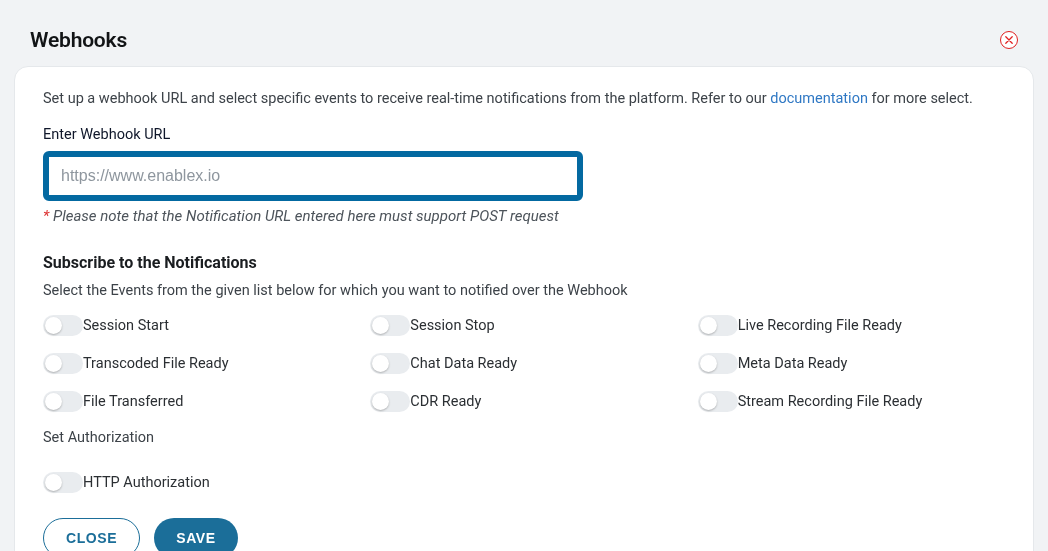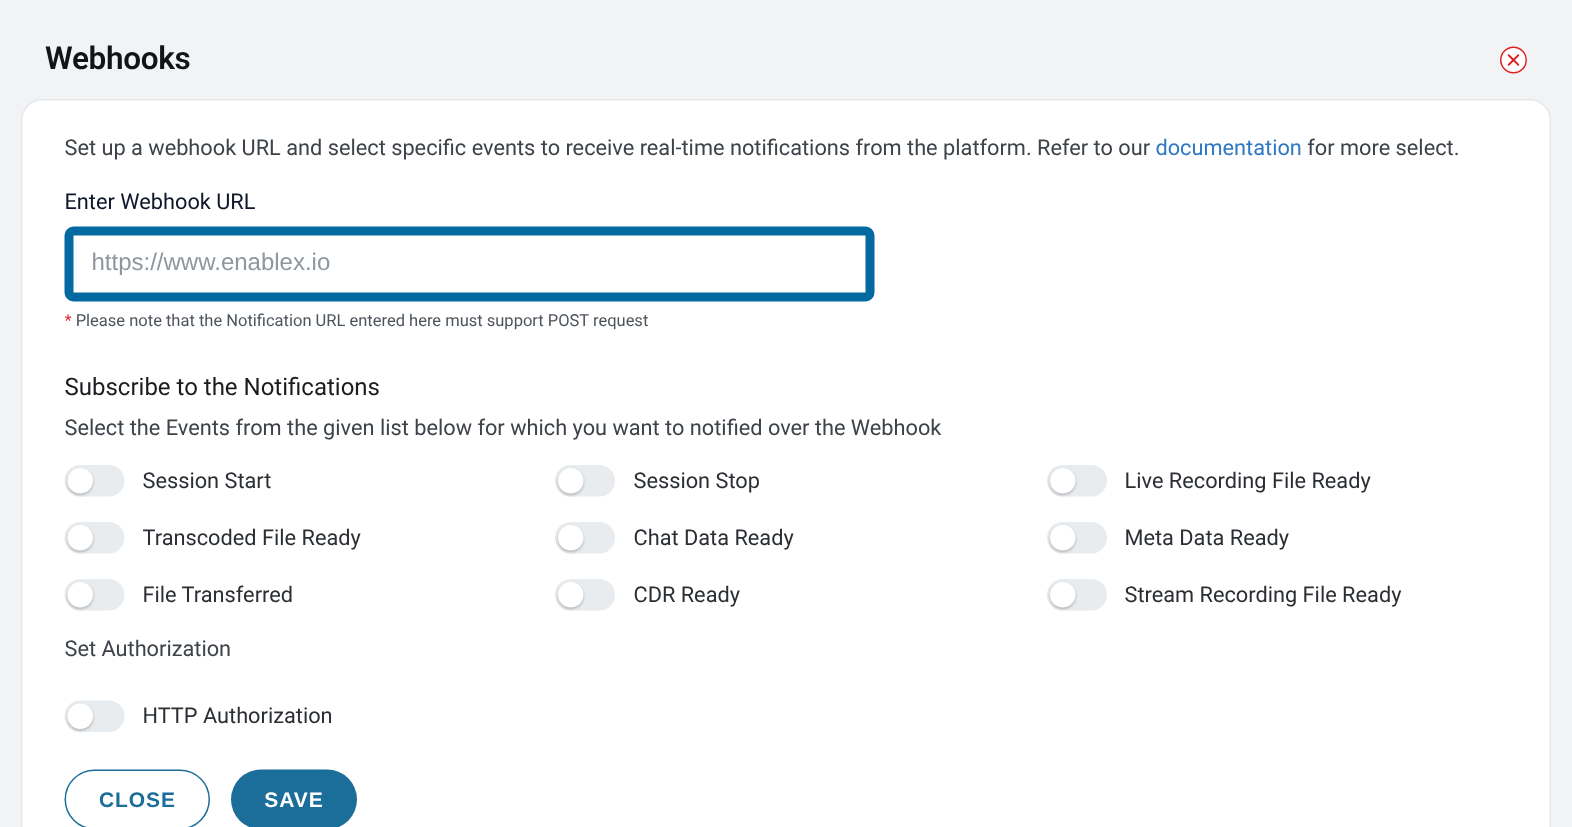--- a/index.html
+++ b/index.html
@@ -68,44 +68,45 @@
     padding: 10px 12px;
     font-size: 16px;
     color: #333;
     outline: none;
     background: #fff;
   }
   .url-input::placeholder { color: #8e969e; }
   .help-text {
     margin-top: 6px;
     color: #4d545b;
-    font-size: 11px;
+    font-size: 15px;
+    font-style: italic;
   }
   .req-asterisk { color: #d33; }
   .section-title {
     margin-top: 28px;
-    font-weight: 400;
+    font-weight: 700;
     color: #1a1d20;
     font-size: 16px;
   }
   .section-desc {
     margin-top: 10px;
     color: #3d4349;
   }
   .toggle-grid {
     display: grid;
     grid-template-columns: 1fr 1fr 1fr;
     column-gap: 20px;
     row-gap: 14px;
     margin-top: 14px;
   }
   .toggle-item {
     display: flex;
     align-items: center;
-    gap: 12px;
+    gap: 0;
     min-height: 24px;
   }
   .toggle {
     width: 40px;
     height: 21px;
     border-radius: 40px;
     background: #e9ecef;
     position: relative;
     flex-shrink: 0;
     cursor: pointer;

